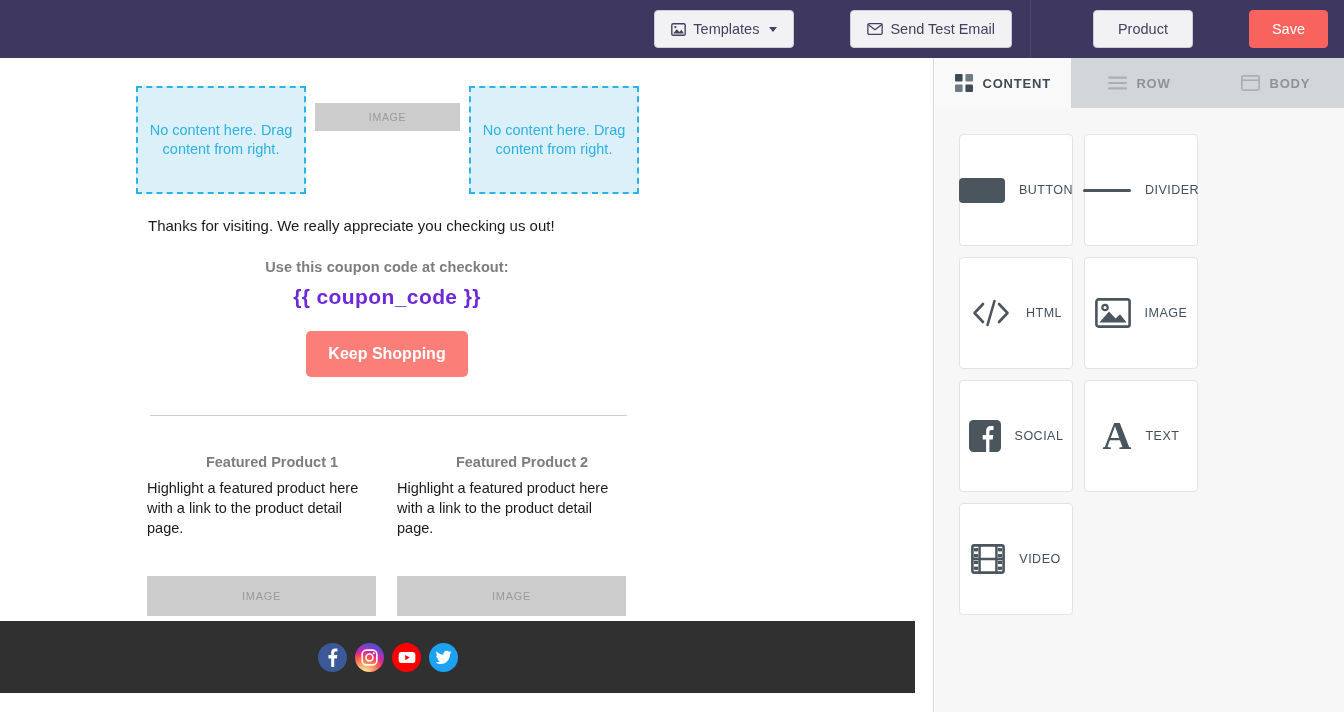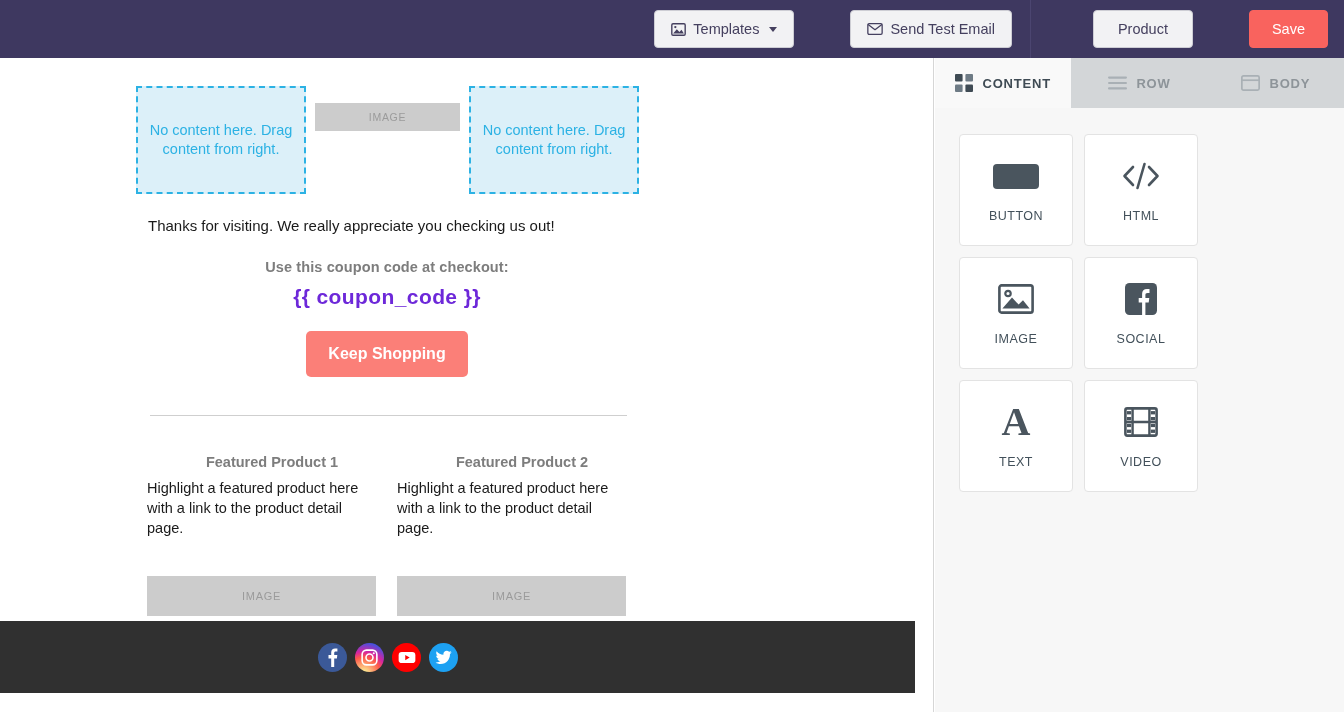--- a/index.html
+++ b/index.html
@@ -273,21 +273,21 @@
     gap: 11px;
     padding: 26px 24px 0 24px;
   }
   .block-tile {
     width: 114px;
     height: 112px;
     background: #ffffff;
     border: 1px solid #e3e3e3;
     border-radius: 4px;
     display: flex;
-    flex-direction: column;
+    flex-direction: row;
     align-items: center;
     justify-content: center;
     gap: 14px;
     cursor: pointer;
   }
   .block-ico {
     height: 38px;
     display: flex;
     align-items: center;
     justify-content: center;
@@ -483,20 +483,26 @@
 
     <div class="blocks-grid">
 
       <div class="block-tile">
         <div class="block-ico">
           <div class="btn-swatch"></div>
         </div>
         <div class="block-label">BUTTON</div>
       </div>
 
+      <div class="block-tile">
+        <div class="block-ico">
+          <div class="div-swatch"></div>
+        </div>
+        <div class="block-label">DIVIDER</div>
+      </div>
 
       <div class="block-tile">
         <div class="block-ico">
           <svg width="42" height="30" viewBox="0 0 42 30" fill="none" xmlns="http://www.w3.org/2000/svg">
             <path d="M13 6L4.5 15L13 24" stroke="#4a555e" stroke-width="2.6" stroke-linecap="round" stroke-linejoin="round"></path>
             <path d="M29 6L37.5 15L29 24" stroke="#4a555e" stroke-width="2.6" stroke-linecap="round" stroke-linejoin="round"></path>
             <path d="M24.5 3L17.5 27" stroke="#4a555e" stroke-width="2.6" stroke-linecap="round"></path>
           </svg>
         </div>
         <div class="block-label">HTML</div>

